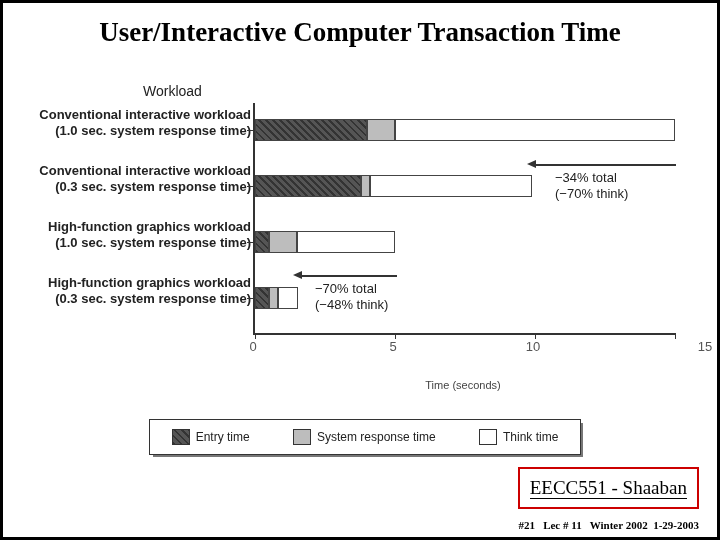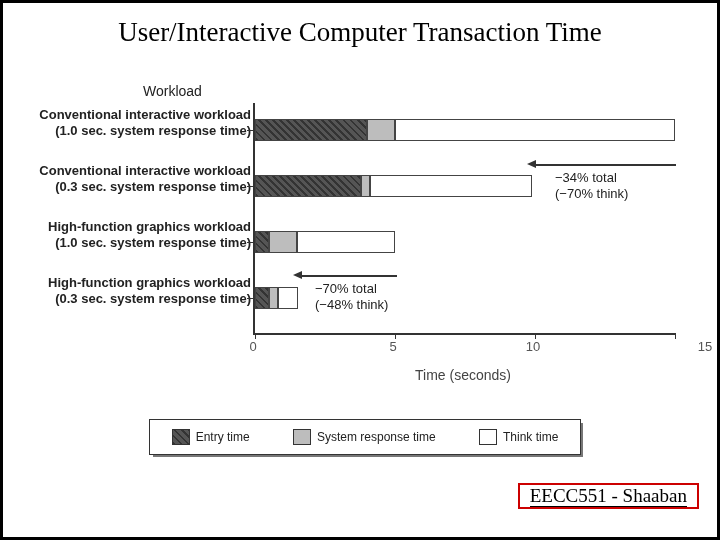--- a/index.html
+++ b/index.html
@@ -14,21 +14,21 @@
     box-sizing: border-box;
     width: 720px;
     height: 540px;
     border: 3px solid #000;
     position: relative;
     background: #fff;
   }
   .title {
     font-family: "Times New Roman", Times, serif;
     font-size: 27px;
-    font-weight: normal;
+    font-weight: bold;
     text-align: center;
     margin-top: 14px;
     color: #000;
   }
   .chart-wrap {
     position: absolute;
     left: 40px;
     top: 80px;
     width: 640px;
     height: 330px;
@@ -82,23 +82,23 @@
     position: absolute;
     top: 236px;
     font-size: 13px;
     color: #555;
     transform: translateX(-50%);
   }
   .xlab {
     position: absolute;
     left: 210px;
     width: 420px;
-    top: 284px;
+    top: 296px;
     text-align: center;
-    font-size: 14px;
+    font-size: 11px;
     color: #444;
   }
   .arrow-line {
     position: absolute;
     height: 0;
     border-top: 2px solid #333;
   }
   .arrow-head {
     position: absolute;
     width: 0;
@@ -159,21 +159,21 @@
     height: 14px;
     border: 1.5px solid #333;
   }
 
   .author-box {
     position: absolute;
     right: 18px;
     bottom: 28px;
     border: 2px solid #c00;
     background: #fff;
-    padding: 0 10px;
+    padding: 8px 10px;
     font-family: "Times New Roman", Times, serif;
     font-size: 19px;
   }
   .author-box span { border-bottom: 1px solid #000; }
   .footer {
     position: absolute;
     right: 18px;
     bottom: 6px;
     font-family: "Times New Roman", Times, serif;
     font-size: 11px;
@@ -268,13 +268,19 @@
     </div>
     <div class="legend-item">
       <div class="swatch fill-white"></div>
       <span>Think time</span>
     </div>
   </div>
 
   <div class="author-box">
     <span>EECC551 - Shaaban</span>
   </div>
+  <div class="footer">
+    <span>#21</span>&nbsp;&nbsp;
+    <span>Lec # 11</span>&nbsp;&nbsp;
+    <span>Winter 2002</span>&nbsp;
+    <span>1-29-2003</span>
+  </div>
 </div>
 
 </body></html>

